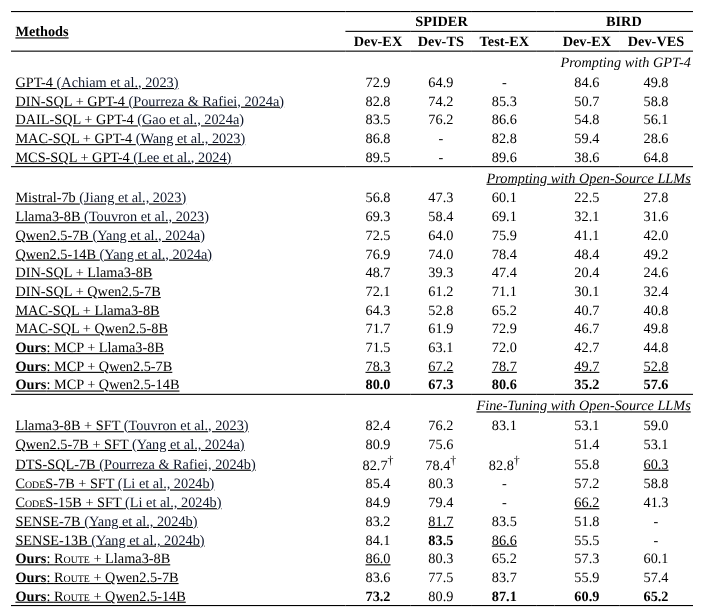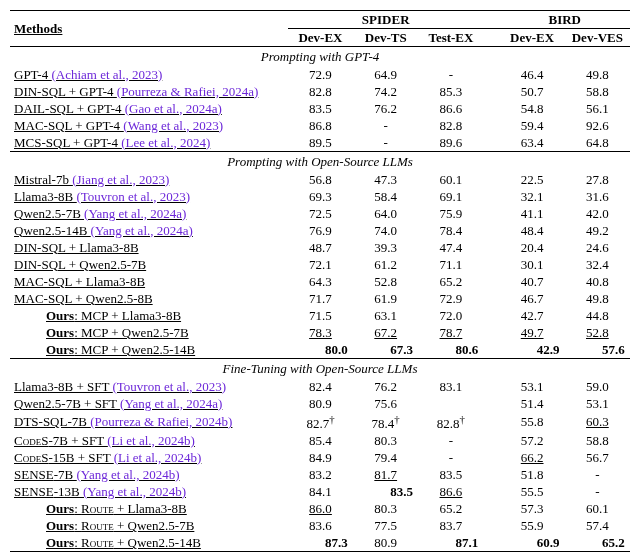--- a/index.html
+++ b/index.html
@@ -19,32 +19,32 @@
       padding: 0.5px 2px;
       text-align: center;
       white-space: nowrap;
     }
     td.method, th.method {
       text-align: left;
       padding-left: 4px;
       text-decoration: underline;
     }
     td.section {
-      text-align: center;
+      text-align: right;
       font-style: italic;
       padding-top: 2px;
       padding-bottom: 1px;
     }
     .top-border { border-top: 1.2px solid black; }
     .bottom-border { border-bottom: 1.2px solid black; }
-    .thin-top { border-top: 0.6px solid black; }
+    .thin-top { border-top: 0.6px solid black; text-decoration: underline; }
     .thin-bottom { border-bottom: 0.6px solid black; }
     .sub-border { border-bottom: 0.6px solid black; }
-    a.cite { color: #6d28d9; text-decoration: none; }
-    .bold { font-weight: bold; margin-left: 32px; }
+    a.cite { color: #0f172a; text-decoration: none; }
+    .bold { font-weight: bold; }
     .ul { text-decoration: underline; font-family: Liberation Serif, serif; }
     .sc { font-variant: small-caps; }
   </style>
 </head>
 <body>
 
 <table>
   <thead>
     <tr class="top-border">
       <th rowspan="2" class="method thin-bottom">Methods</th>
@@ -64,21 +64,21 @@
   <tbody id="tbody">
       <tr>
         <td class="section" colspan="7">Prompting with GPT-4</td>
       </tr>
       <tr>
         <td class="method">GPT-4 <a class="cite">(Achiam et al., 2023)</a></td>
         <td><span>72.9</span></td>
         <td><span>64.9</span></td>
         <td><span>-</span></td>
         <td></td>
-        <td><span>46.4</span></td>
+        <td><span>84.6</span></td>
         <td><span>49.8</span></td>
       </tr>
       <tr>
         <td class="method">DIN-SQL + GPT-4 <a class="cite">(Pourreza &amp; Rafiei, 2024a)</a></td>
         <td><span>82.8</span></td>
         <td><span>74.2</span></td>
         <td><span>85.3</span></td>
         <td></td>
         <td><span>50.7</span></td>
         <td><span>58.8</span></td>
@@ -92,29 +92,29 @@
         <td><span>54.8</span></td>
         <td><span>56.1</span></td>
       </tr>
       <tr>
         <td class="method">MAC-SQL + GPT-4 <a class="cite">(Wang et al., 2023)</a></td>
         <td><span>86.8</span></td>
         <td><span>-</span></td>
         <td><span>82.8</span></td>
         <td></td>
         <td><span>59.4</span></td>
-        <td><span>92.6</span></td>
+        <td><span>28.6</span></td>
       </tr>
       <tr>
         <td class="method">MCS-SQL + GPT-4 <a class="cite">(Lee et al., 2024)</a></td>
         <td><span>89.5</span></td>
         <td><span>-</span></td>
         <td><span>89.6</span></td>
         <td></td>
-        <td><span>63.4</span></td>
+        <td><span>38.6</span></td>
         <td><span>64.8</span></td>
       </tr>
       <tr class="thin-top">
         <td class="section" colspan="7">Prompting with Open-Source LLMs</td>
       </tr>
       <tr>
         <td class="method">Mistral-7b <a class="cite">(Jiang et al., 2023)</a></td>
         <td><span>56.8</span></td>
         <td><span>47.3</span></td>
         <td><span>60.1</span></td>
@@ -202,21 +202,21 @@
         <td></td>
         <td><span class="ul">49.7</span></td>
         <td><span class="ul">52.8</span></td>
       </tr>
       <tr>
         <td class="method"><span class="bold">Ours</span>: MCP + Qwen2.5-14B</td>
         <td><span class="bold">80.0</span></td>
         <td><span class="bold">67.3</span></td>
         <td><span class="bold">80.6</span></td>
         <td></td>
-        <td><span class="bold">42.9</span></td>
+        <td><span class="bold">35.2</span></td>
         <td><span class="bold">57.6</span></td>
       </tr>
       <tr class="thin-top">
         <td class="section" colspan="7">Fine-Tuning with Open-Source LLMs</td>
       </tr>
       <tr>
         <td class="method">Llama3-8B + SFT <a class="cite">(Touvron et al., 2023)</a></td>
         <td><span>82.4</span></td>
         <td><span>76.2</span></td>
         <td><span>83.1</span></td>
@@ -251,21 +251,21 @@
         <td><span>57.2</span></td>
         <td><span>58.8</span></td>
       </tr>
       <tr>
         <td class="method"><span class="sc">CodeS</span>-15B + SFT <a class="cite">(Li et al., 2024b)</a></td>
         <td><span>84.9</span></td>
         <td><span>79.4</span></td>
         <td><span>-</span></td>
         <td></td>
         <td><span class="ul">66.2</span></td>
-        <td><span>56.7</span></td>
+        <td><span>41.3</span></td>
       </tr>
       <tr>
         <td class="method"><span class="sc">SENSE</span>-7B <a class="cite">(Yang et al., 2024b)</a></td>
         <td><span>83.2</span></td>
         <td><span class="ul">81.7</span></td>
         <td><span>83.5</span></td>
         <td></td>
         <td><span>51.8</span></td>
         <td><span>-</span></td>
       </tr>
@@ -291,21 +291,21 @@
         <td class="method"><span class="bold">Ours</span>: <span class="sc">Route</span> + Qwen2.5-7B</td>
         <td><span>83.6</span></td>
         <td><span>77.5</span></td>
         <td><span>83.7</span></td>
         <td></td>
         <td><span>55.9</span></td>
         <td><span>57.4</span></td>
       </tr>
       <tr class="bottom-border">
         <td class="method"><span class="bold">Ours</span>: <span class="sc">Route</span> + Qwen2.5-14B</td>
-        <td><span class="bold">87.3</span></td>
+        <td><span class="bold">73.2</span></td>
         <td><span>80.9</span></td>
         <td><span class="bold">87.1</span></td>
         <td></td>
         <td><span class="bold">60.9</span></td>
         <td><span class="bold">65.2</span></td>
       </tr>
     </tbody>
 </table>
 
 </body></html>

